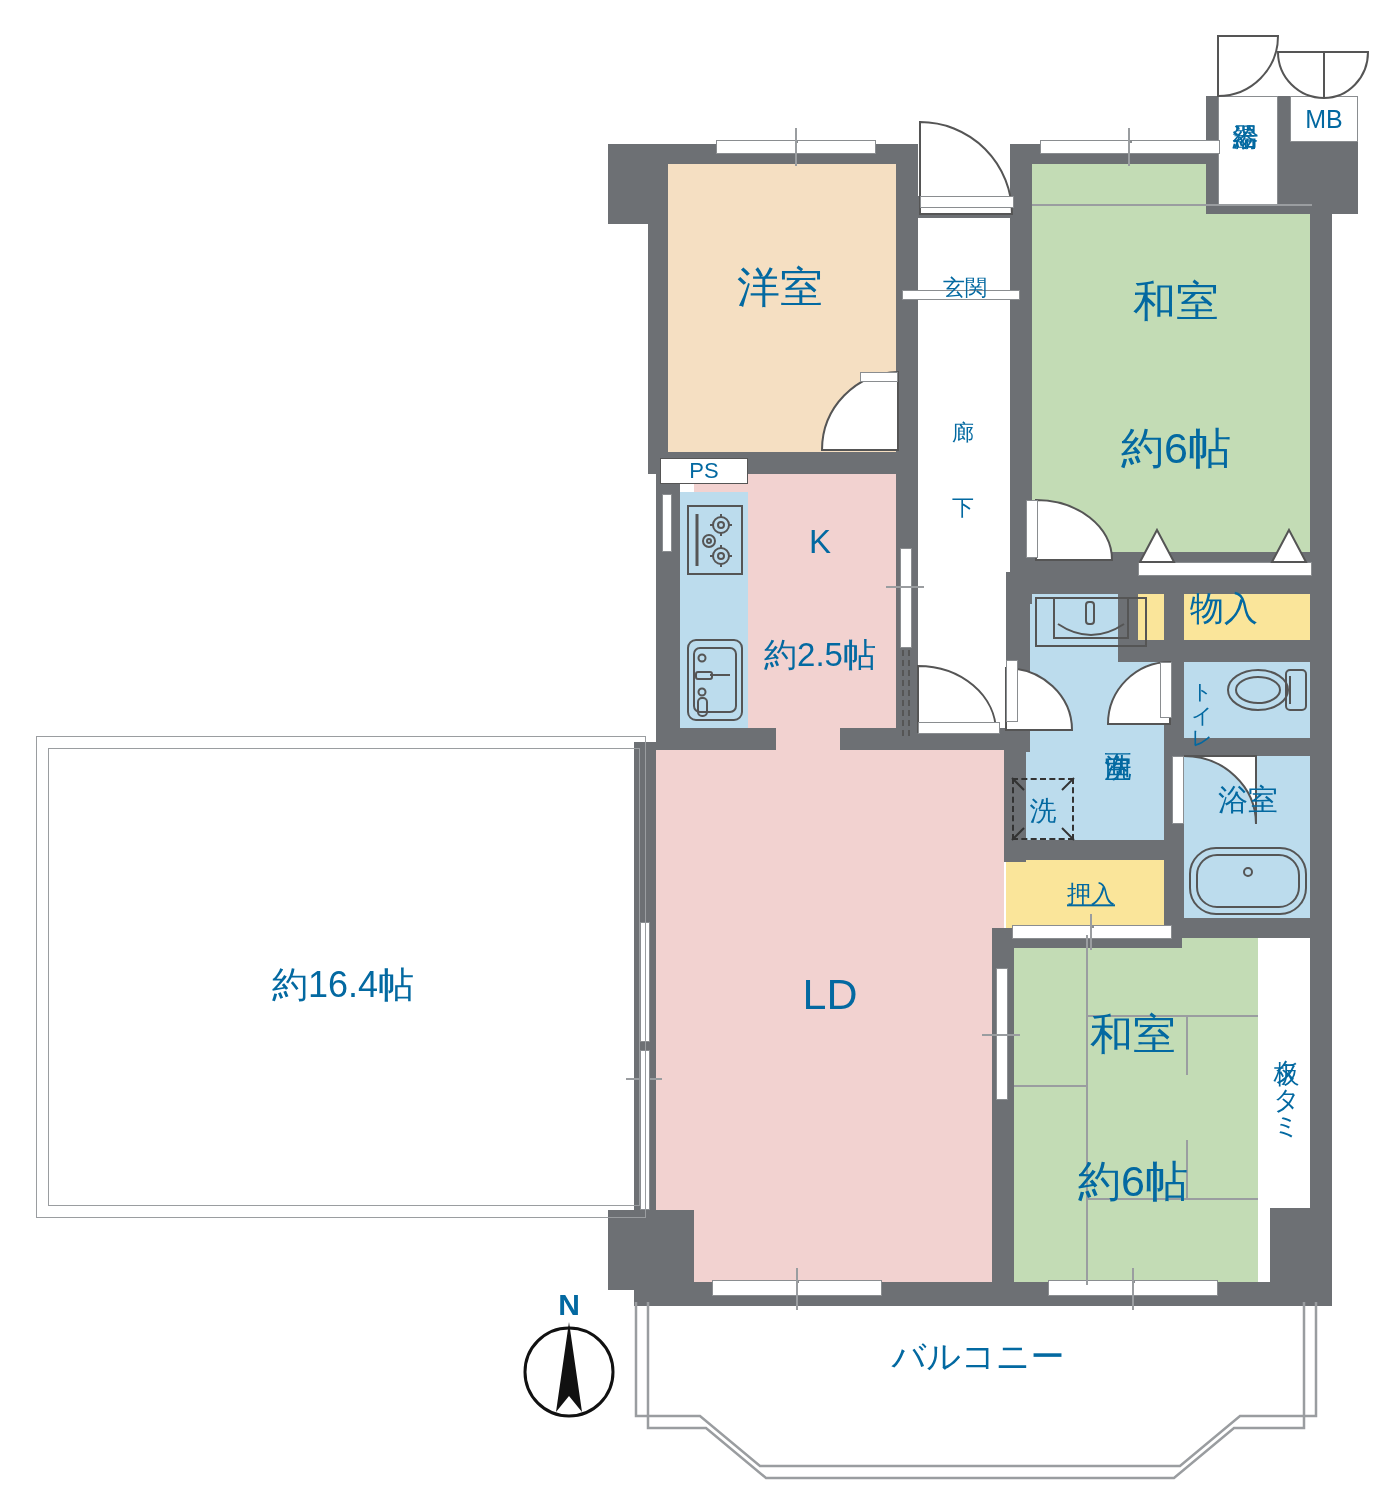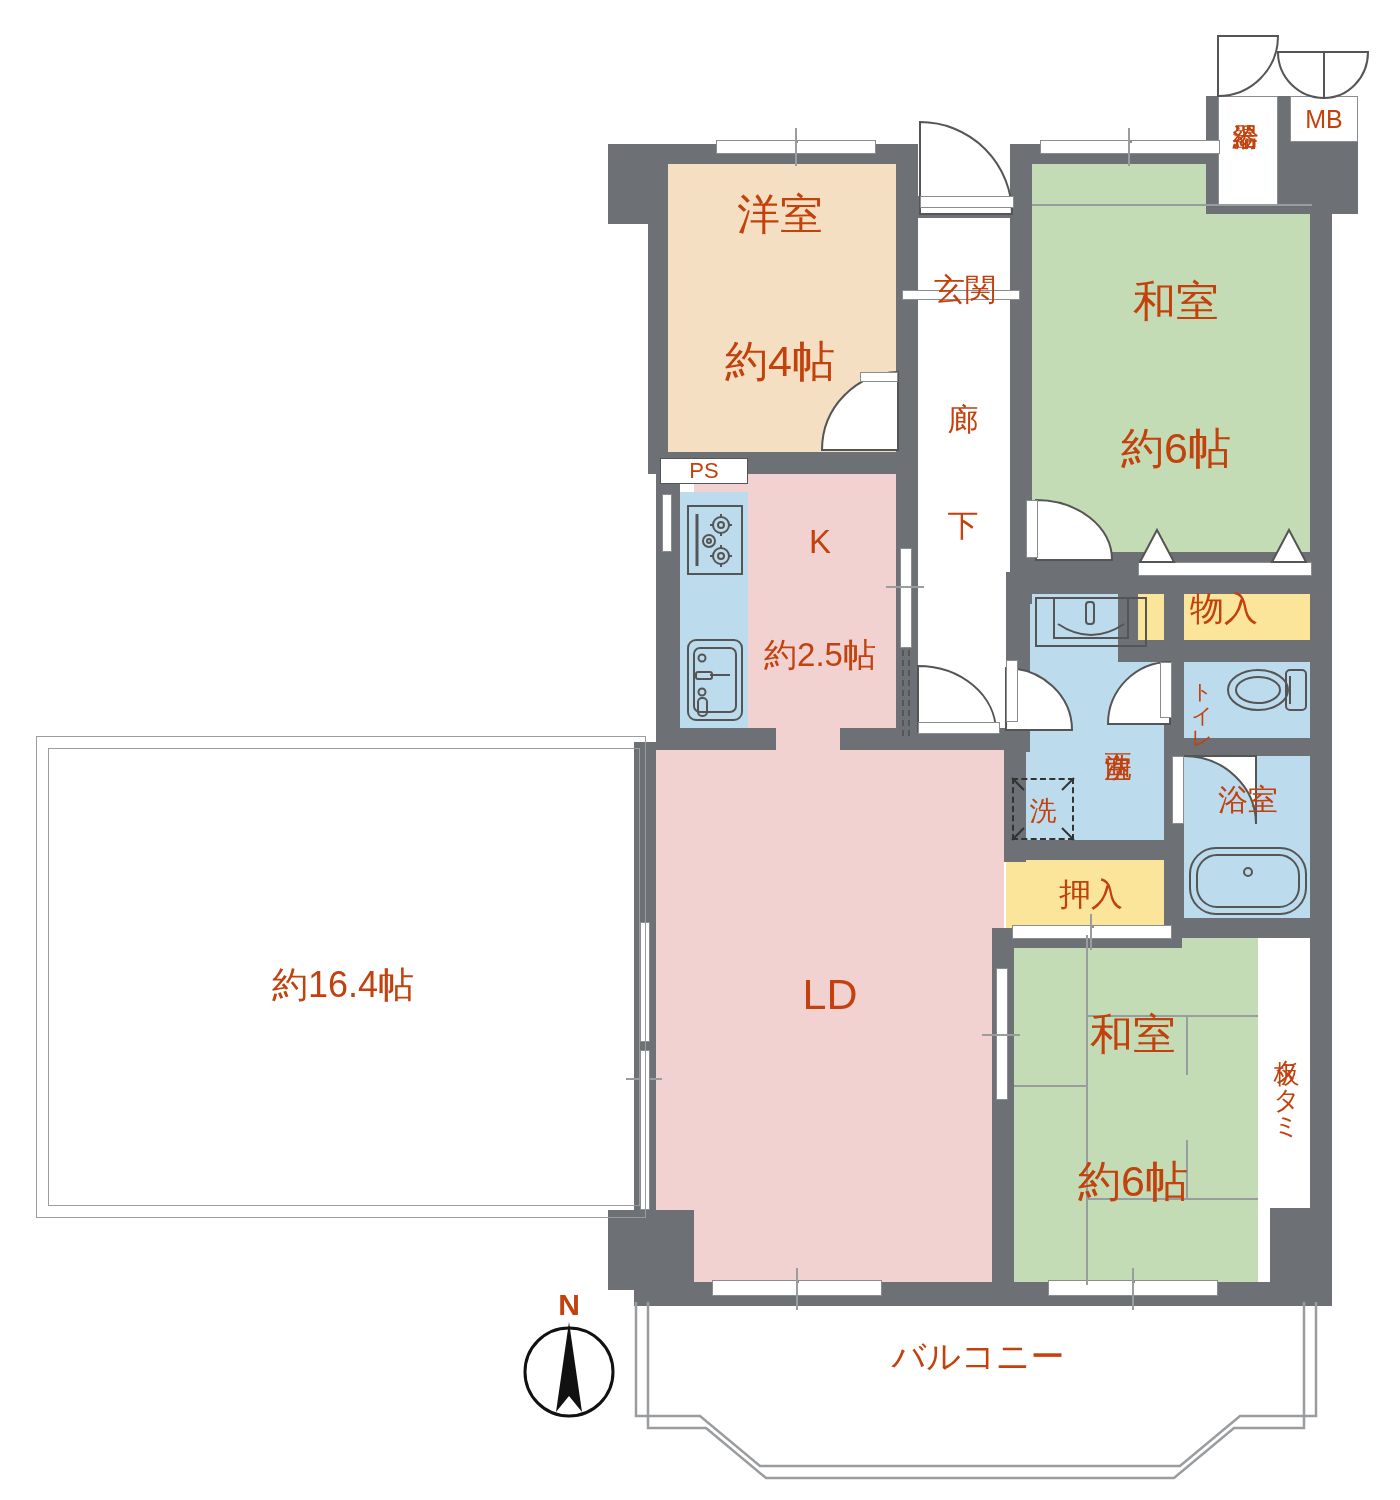--- a/index.html
+++ b/index.html
@@ -16,23 +16,23 @@
   .white{background:#ffffff;}
   
   .wall{position:absolute;background:#6d7074;}
   
   .open{position:absolute;background:#ffffff;border:1.5px solid #8a8d90;box-sizing:border-box;}
   .open2{position:absolute;background:#ffffff;border:1.5px solid #8a8d90;box-sizing:border-box;}
   .open2:after{content:"";position:absolute;left:0;right:0;top:50%;height:1.5px;background:#8a8d90;}
   .openv:after{content:"";position:absolute;top:0;bottom:0;left:50%;width:1.5px;background:#8a8d90;}
   .tick{position:absolute;background:#9a9da0;}
   
-  .lbl{position:absolute;color:#c2410c;text-align:center;line-height:1.14;white-space:pre;}
+  .lbl{position:absolute;color:#0369a1;text-align:center;line-height:1.14;white-space:pre;}
   .big{font-size:43px;}
-  .mid{font-size:31px;}
+  .mid{font-size:22px;font-family:Liberation Mono, monospace;}
   .sm{font-size:25px;}
   .vert{writing-mode:vertical-rl;text-orientation:upright;}
   .ctr{transform:translate(-50%,-50%);}
   
   .box{position:absolute;border:1.5px solid #9a9da0;box-sizing:border-box;background:transparent;}
   .seam{position:absolute;background:#9a9da0;}
   svg{position:absolute;overflow:visible;}
   .dash{position:absolute;border:2px dashed #333;box-sizing:border-box;}
 </style>
 </head>
@@ -275,21 +275,20 @@
   </svg>
 
   <svg style="left:524px;top:1300px;width:116px;height:140px;">
     <circle cx="45" cy="72" r="44" fill="#fff" stroke="#111" stroke-width="3"></circle>
     <path d="M45,22 L58,112 L45,96 L32,112 Z" fill="#111"></path>
   </svg>
   <div class="lbl sm" style="left:548px;top:1288px;width:42px;font-weight:bold;font-size:30px;">N</div>
 
   <div class="lbl big ctr" style="left:780px;top:288px;width:240px;">
     <div>洋室</div>
-    <div>約4帖</div>
   </div>
 
   <div class="lbl mid ctr" style="left:965px;top:290px;width:140px;">玄関</div>
 
   <div class="lbl mid ctr" style="left:963px;top:472px;width:60px;">
     <div>廊</div>
     <div>下</div>
   </div>
 
   <div class="lbl big ctr" style="left:1176px;top:375px;width:250px;">
@@ -318,21 +317,21 @@
   <div class="lbl ctr" style="left:978px;top:1356px;width:300px;font-size:34px;">バルコニー</div>
 
   <div class="lbl ctr" style="left:704px;top:471px;width:80px;font-size:22px;">PS</div>
 
   <div class="lbl ctr" style="left:1324px;top:119px;width:60px;font-size:25px;">MB</div>
 
   <div class="lbl vert" style="left:1233px;top:104px;font-size:26px;line-height:1.0;">給湯器</div>
 
   <div class="lbl ctr" style="left:1224px;top:608px;width:180px;font-size:34px;">物入</div>
 
-  <div class="lbl ctr" style="left:1091px;top:894px;width:180px;font-size:32px;">押入</div>
+  <div class="lbl ctr" style="left:1091px;top:894px;width:180px;font-size:24px;text-decoration:underline;">押入</div>
 
   <div class="lbl vert" style="left:1192px;top:668px;font-size:21px;line-height:1.0;">トイレ</div>
 
   <div class="lbl vert" style="left:1104px;top:732px;font-size:27px;line-height:1.0;">洗面室</div>
 
   <div class="lbl ctr" style="left:1248px;top:800px;width:120px;font-size:30px;">浴室</div>
 
   <div class="lbl ctr" style="left:1043px;top:811px;width:60px;font-size:27px;">洗</div>
 
   <div class="lbl vert" style="left:1274px;top:1040px;font-size:26px;line-height:1.0;">板タタミ</div>

